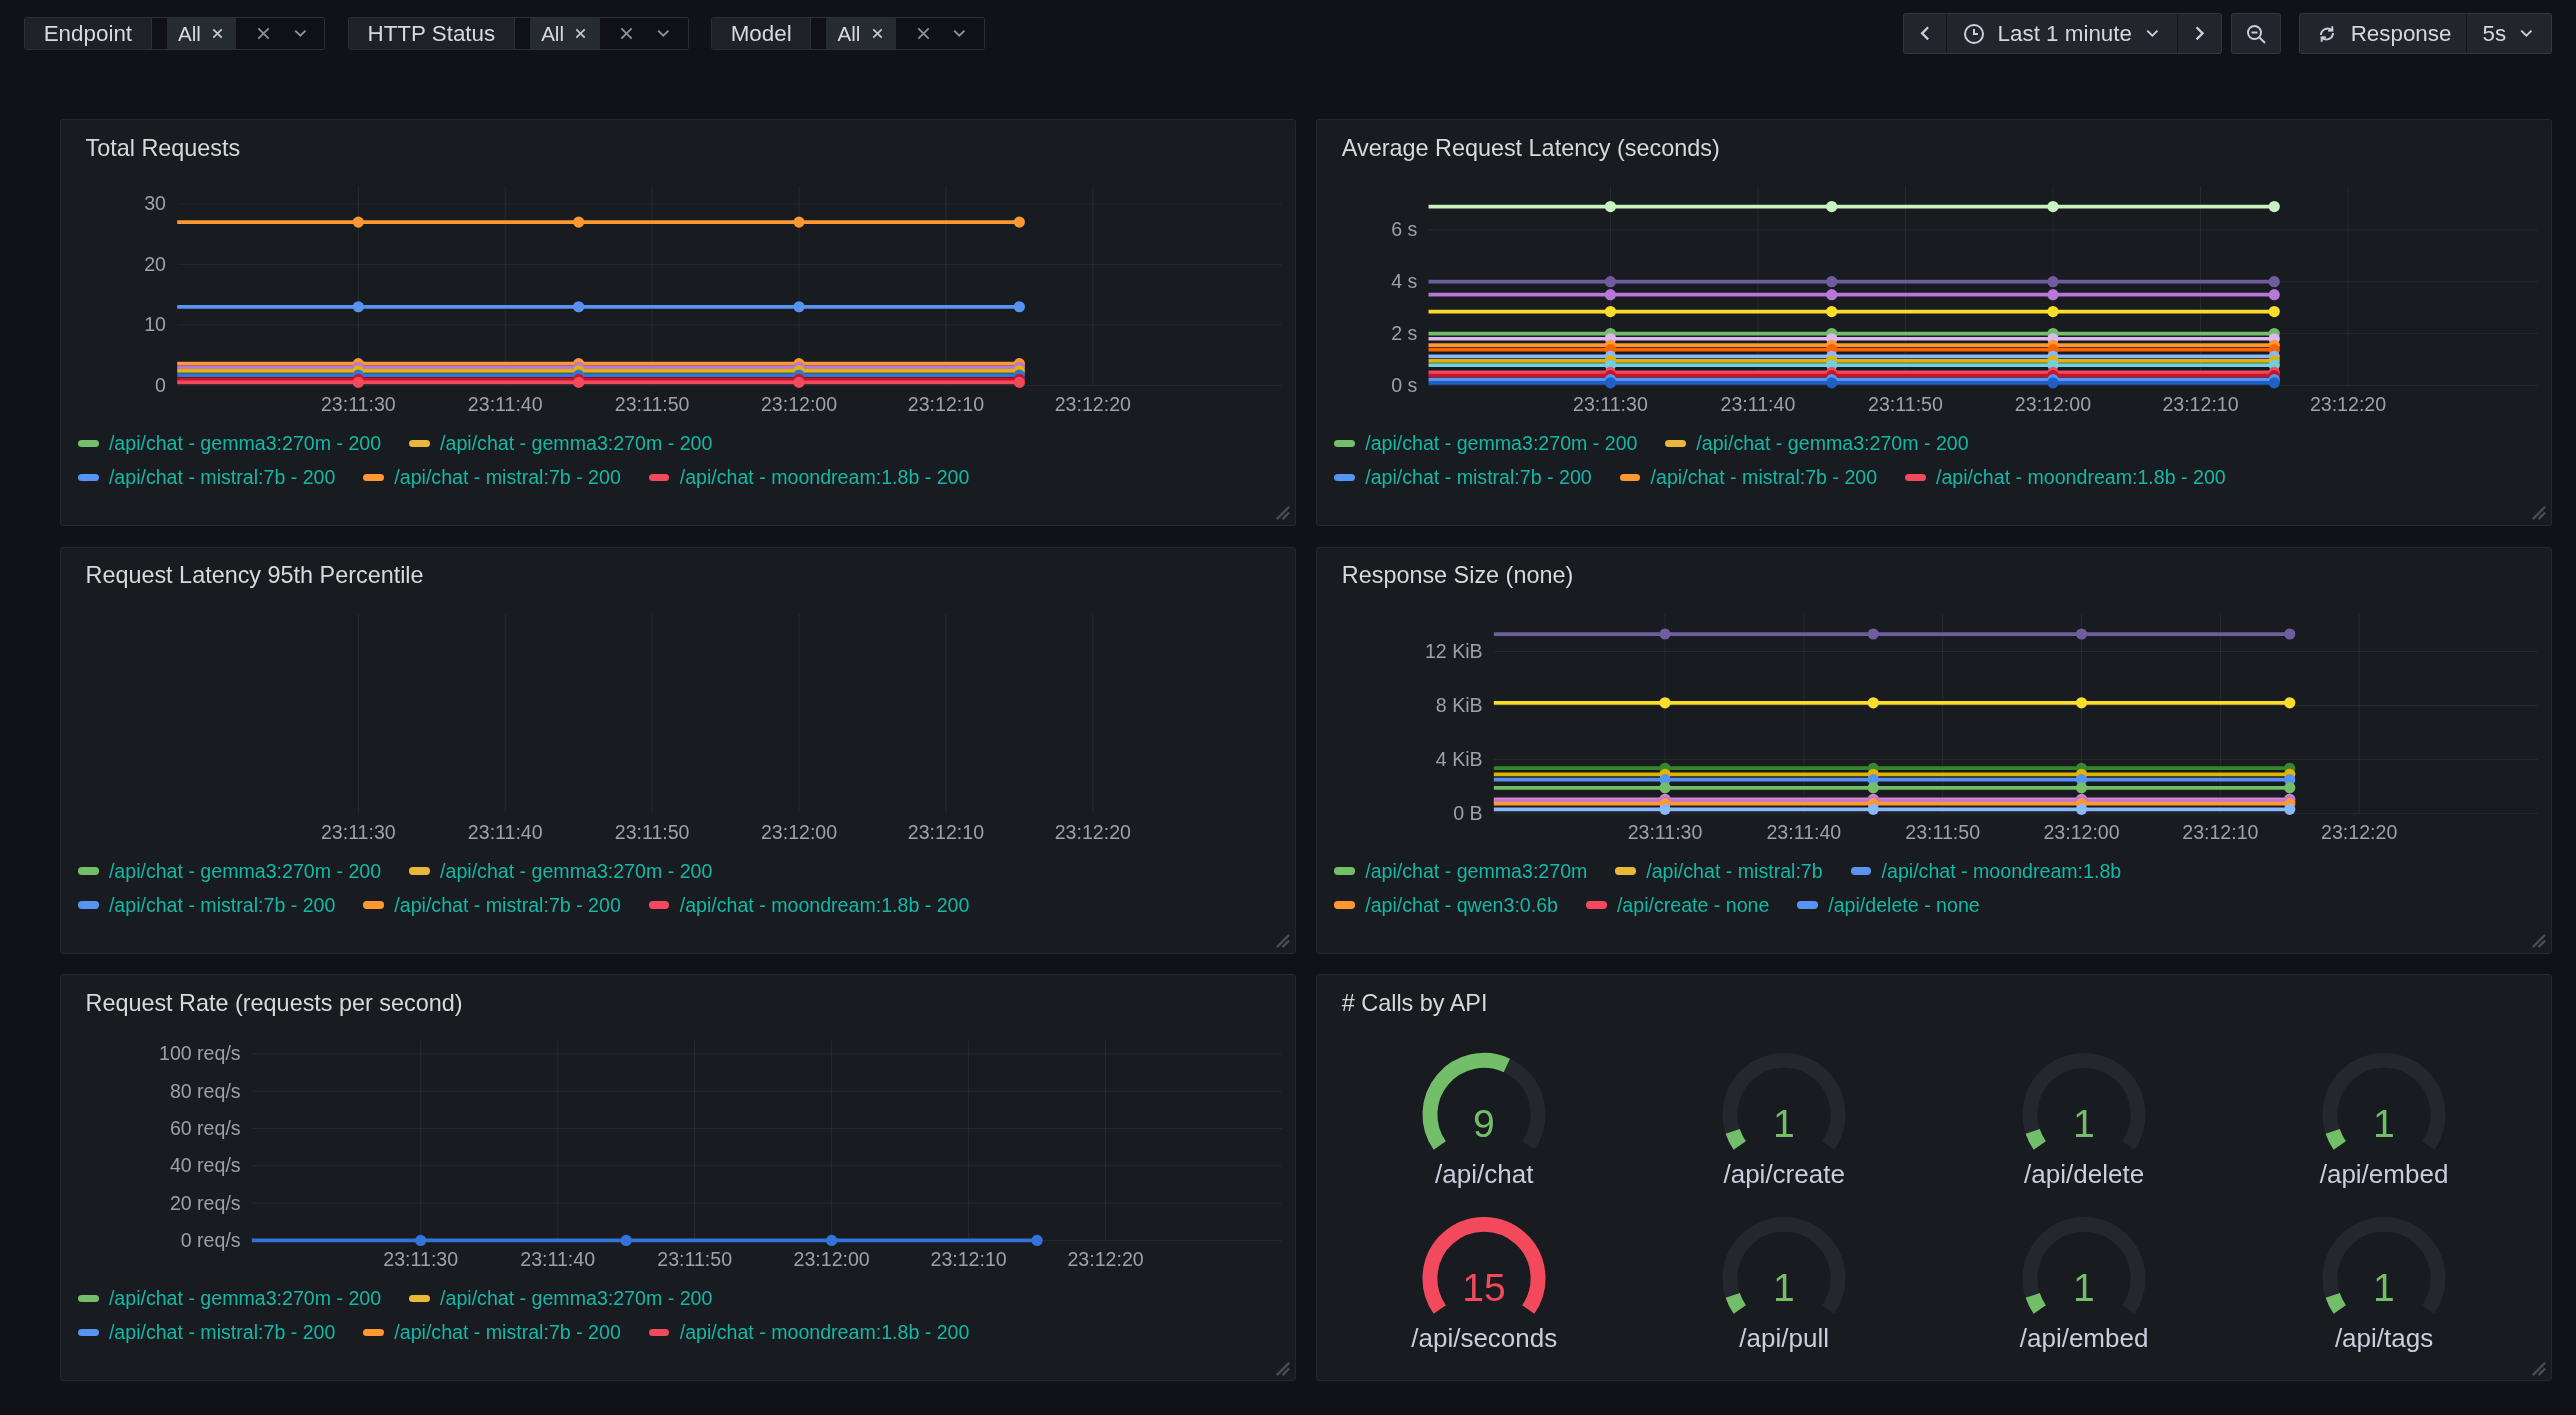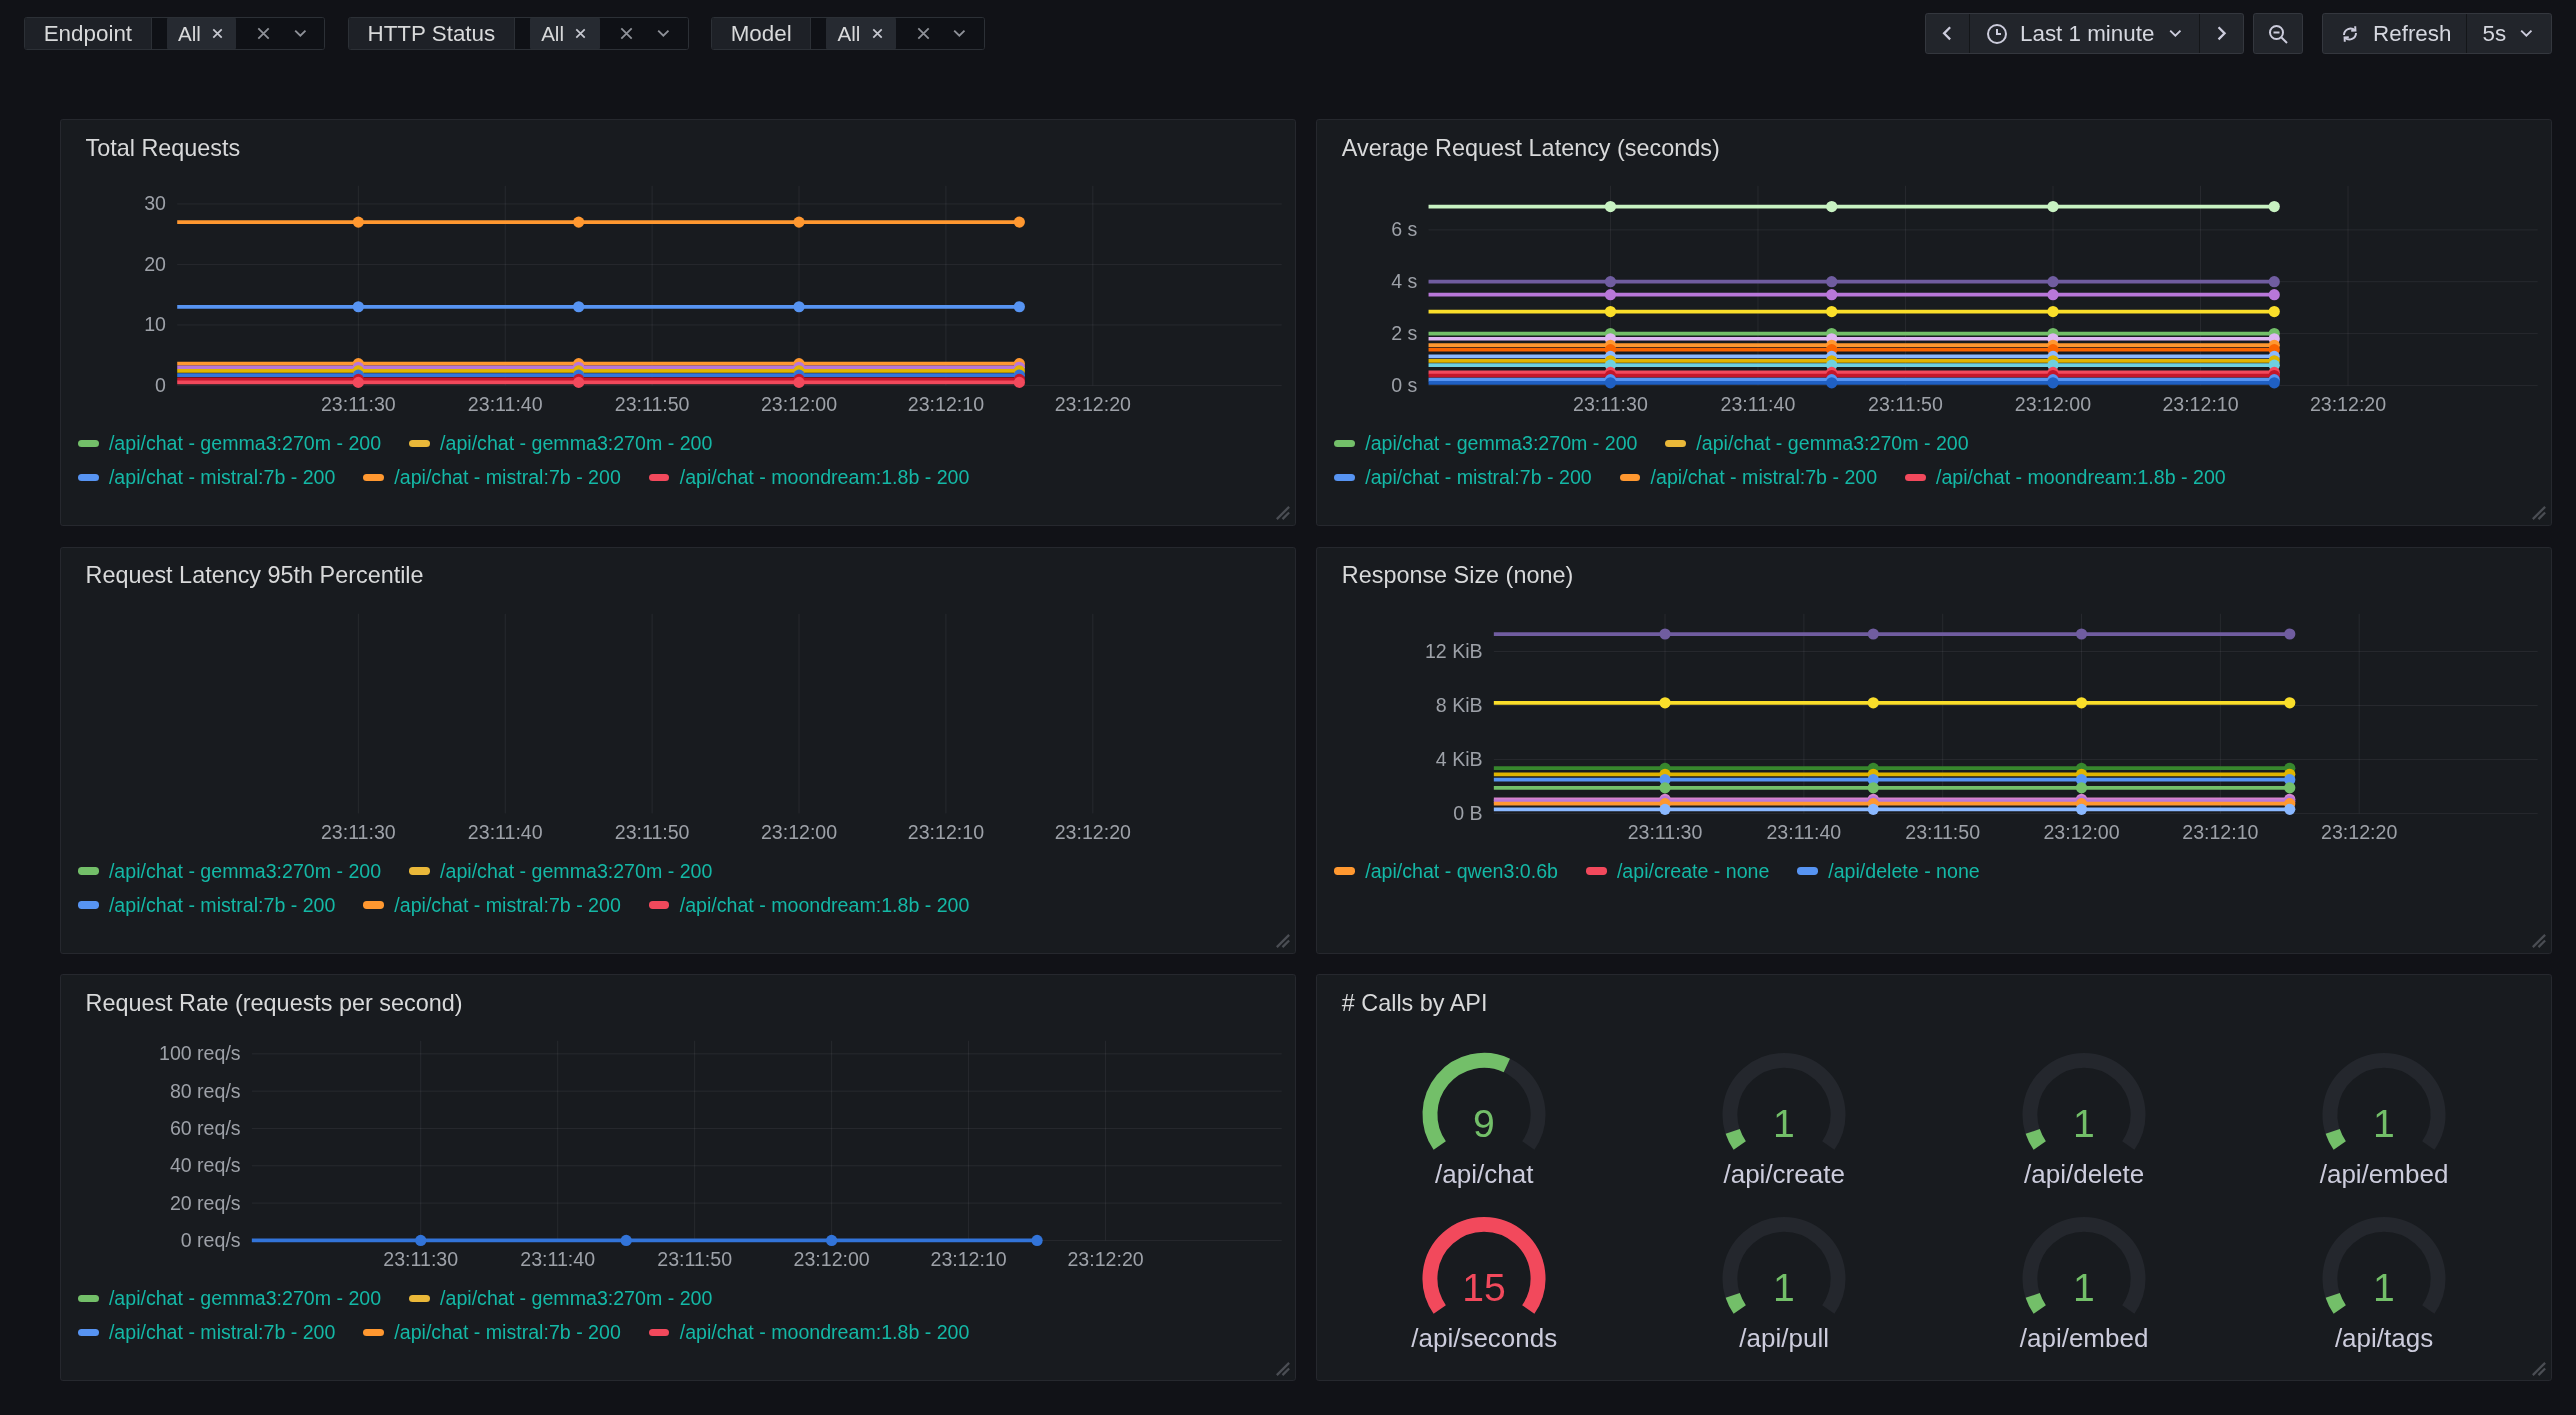--- a/index.html
+++ b/index.html
@@ -174,21 +174,21 @@
     <div class="btn-group refresh-group">
       <button class="tbtn">
         <span class="icon">
           <svg width="24" height="24" viewBox="0 0 24 24" fill="none" stroke="#CCCCDC" stroke-width="2">
             <path d="M6 13a6.5 6.5 0 0 1 11-4.6"></path>
               <polyline points="17.2,4.2 17.4,8.5 13.2,8.7"></polyline>
             <path d="M18 11a6.5 6.5 0 0 1-11 4.6"></path>
               <polyline points="6.8,19.8 6.6,15.5 10.8,15.3"></polyline>
           </svg>
         </span>
-        <span>Refresh</span>
+        <span>Response</span>
       </button>
       <button class="tbtn">
         <span>5s</span>
         <span class="icon">
           <svg width="18.7" height="18.7" viewBox="0 0 20 20">
               <path d="M4.5 7l5.5 5.5L15.5 7" fill="none" stroke="#CCCCDC" stroke-width="2"></path>
             </svg>
         </span>
       </button>
     </div>
@@ -539,20 +539,34 @@
           <circle cx="1023.2375" cy="221.5891891891892" r="6" fill="#FF9830"></circle>
           <line x1="170" y1="227.66216216216216" x2="1023.2375" y2="227.66216216216216" stroke="#8AB8FF" stroke-width="4"></line>
           <circle cx="353.516" cy="227.66216216216216" r="6" fill="#8AB8FF"></circle>
           <circle cx="576.7565" cy="227.66216216216216" r="6" fill="#8AB8FF"></circle>
           <circle cx="799.997" cy="227.66216216216216" r="6" fill="#8AB8FF"></circle>
           <circle cx="1023.2375" cy="227.66216216216216" r="6" fill="#8AB8FF"></circle>
         </svg></div>
     <div class="legend">
         <div class="legend-row">
           <span class="legend-item">
+            <span class="legend-swatch" style="background: rgb(115, 191, 105);"></span>
+            <span>/api/chat - gemma3:270m</span>
+          </span>
+          <span class="legend-item">
+            <span class="legend-swatch" style="background: rgb(234, 184, 57);"></span>
+            <span>/api/chat - mistral:7b</span>
+          </span>
+          <span class="legend-item">
+            <span class="legend-swatch" style="background: rgb(87, 148, 242);"></span>
+            <span>/api/chat - moondream:1.8b</span>
+          </span>
+        </div>
+        <div class="legend-row">
+          <span class="legend-item">
             <span class="legend-swatch" style="background: rgb(255, 152, 48);"></span>
             <span>/api/chat - qwen3:0.6b</span>
           </span>
           <span class="legend-item">
             <span class="legend-swatch" style="background: rgb(242, 73, 92);"></span>
             <span>/api/create - none</span>
           </span>
           <span class="legend-item">
             <span class="legend-swatch" style="background: rgb(87, 148, 242);"></span>
             <span>/api/delete - none</span>

